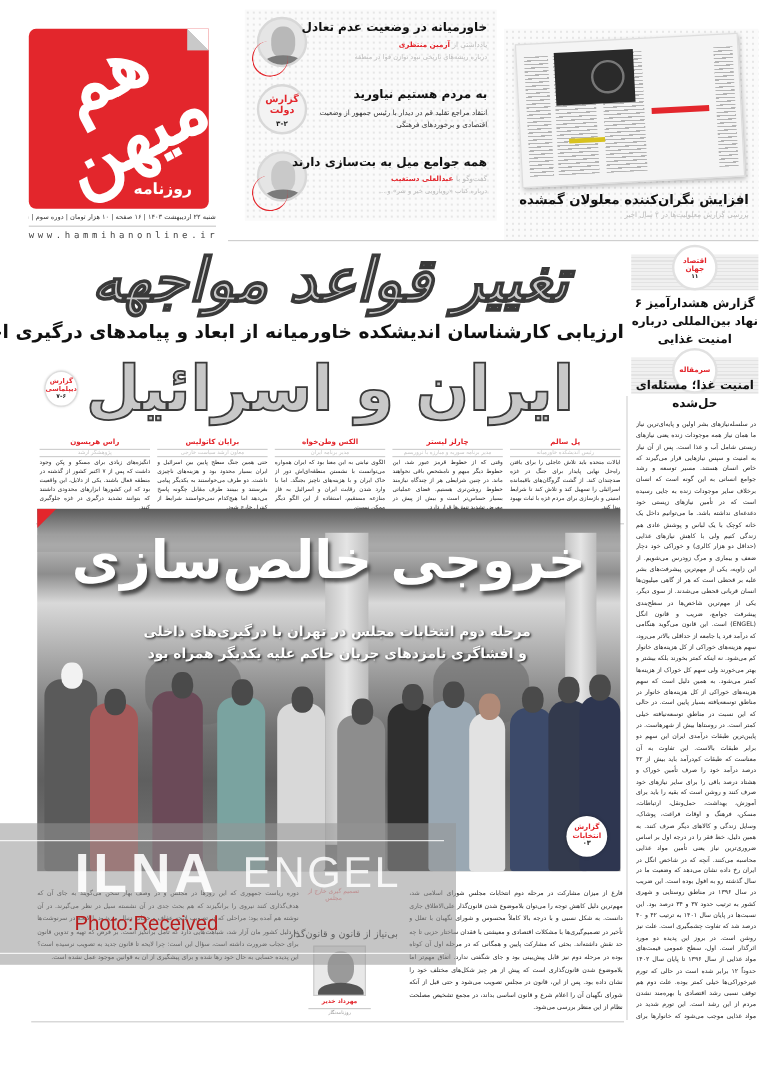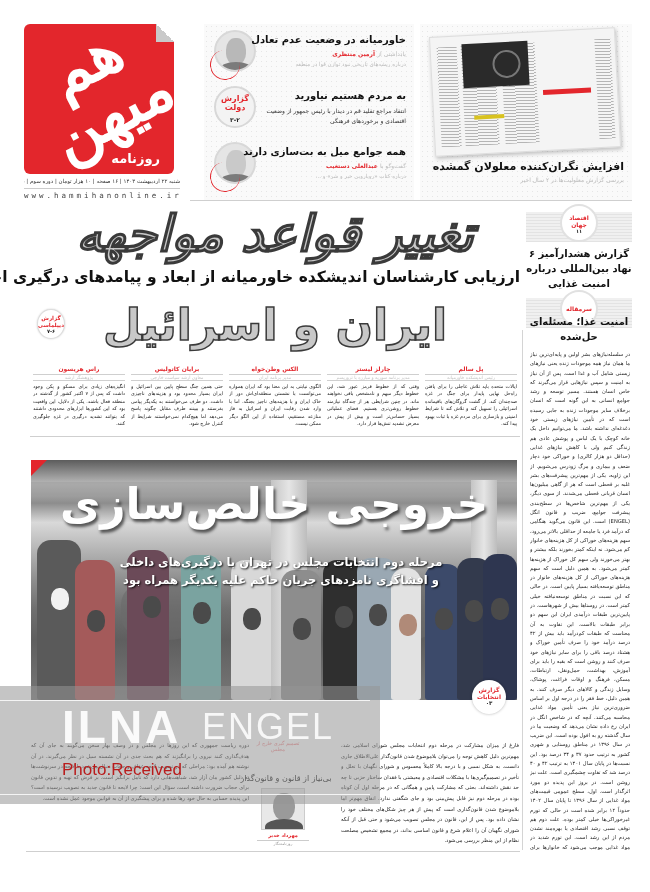--- a/index.html
+++ b/index.html
@@ -8,21 +8,21 @@
 
   
   .logo { position: absolute; left: 24px; top: 24px; width: 150px; height: 150px; background: #e3262c; border-radius: 6px 0 6px 6px; overflow: hidden; }
   .logo .fold2 { position: absolute; right: 0; top: 0; width: 18px; height: 18px; background: linear-gradient(225deg, #fff 50%, #c9c9c9 50%); }
   .logo .mark { position: absolute; left: 8px; top: 6px; width: 136px; height: 120px; color: #ffffff; font-family: "DejaVu Serif", serif; font-size: 62px; font-weight: bold; line-height: 58px; text-align: center; direction: rtl; transform: rotate(-28deg); transform-origin: center; }
   .logo .sub { position: absolute; right: 14px; bottom: 8px; color: #fff; font-size: 13px; font-weight: bold; direction: rtl; }
   .issue-line { position: absolute; left: 24px; top: 178px; width: 156px; font-size: 5.5px; color: #333; direction: rtl; text-align: right; white-space: nowrap; overflow: hidden; }
   .website { position: absolute; left: 24px; top: 188px; width: 156px; font-family: "DejaVu Sans Mono", monospace; font-size: 7.5px; color: #444; letter-spacing: 3px; white-space: nowrap; border-top: 1px solid #ccc; padding-top: 2px; }
 
   
-  .teasers { position: absolute; left: 204px; top: 24px; width: 210px; height: 176px; background-color: #fafafa; background-image: radial-gradient(#e6e6e6 0.8px, transparent 0.8px); background-size: 5px 5px; }
+  .teasers { position: absolute; left: 204px; top: 8px; width: 210px; height: 176px; background-color: #fafafa; background-image: radial-gradient(#e6e6e6 0.8px, transparent 0.8px); background-size: 5px 5px; }
   .teaser { position: absolute; left: 0; width: 210px; height: 55px; }
   .teaser .circ { position: absolute; left: 10px; top: 2px; width: 42px; height: 42px; border-radius: 50%; background: #e5e5e5; border: 2px solid #d8d8d8; overflow: hidden; }
   .teaser .circ .face { position: absolute; left: 10px; top: 6px; width: 20px; height: 26px; border-radius: 45% 45% 40% 40%; background: #b8b8b8; }
   .teaser .circ .shoulders { position: absolute; left: 3px; top: 30px; width: 34px; height: 16px; border-radius: 50% 50% 0 0; background: #7b7b7b; }
   .teaser .circ .badge-t { position: absolute; left: 0; top: 6px; width: 38px; text-align: center; color: #e3262c; font-size: 8px; font-weight: bold; line-height: 9px; direction: rtl; }
   .teaser .circ .badge-n { position: absolute; left: 0; top: 28px; width: 38px; text-align: center; color: #222; font-size: 6px; font-weight: bold; }
   .teaser .arc { position: absolute; left: 6px; top: 22px; width: 30px; height: 30px; border-left: 1.5px solid #e3262c; border-bottom: 1.5px solid #e3262c; border-radius: 50%; transform: rotate(-10deg); }
   .teaser .title { position: absolute; right: 8px; top: 6px; width: 150px; text-align: right; direction: rtl; font-size: 10px; font-weight: bold; color: #111; white-space: nowrap; }
   .teaser .byline { position: absolute; right: 8px; top: 22px; width: 150px; text-align: right; direction: rtl; font-size: 6px; color: #e3262c; font-weight: bold; white-space: nowrap; }
   .teaser .byline .pre { color: #bbb; font-weight: normal; }
@@ -39,35 +39,35 @@
   .promo .thumb .yellow { position: absolute; left: 40px; top: 80px; width: 30px; height: 4px; background: #d8c21f; }
   .promo .title { position: absolute; right: 8px; top: 136px; text-align: left; direction: rtl; font-size: 11px; font-weight: bold; white-space: nowrap; }
   .promo .desc { position: absolute; right: 8px; top: 152px; text-align: right; direction: rtl; font-size: 6px; color: #bbb; white-space: nowrap; }
 
   .hr-top { position: absolute; left: 190px; top: 200px; width: 442px; border-top: 1px solid #cfcfcf; }
 
   
   .hl-big { position: absolute; font-weight: bold; direction: rtl; color: #c8c8c8; -webkit-text-stroke: 1.5px #3a3a3a; white-space: nowrap; text-align: center; font-family: "DejaVu Sans", sans-serif; }
   .hl1 { left: 30px; top: 202px; width: 490px; font-size: 50px; line-height: 64px; letter-spacing: -1px; font-style: italic; }
   .hl-sub { position: absolute; left: 30px; top: 268px; width: 490px; text-align: center; direction: rtl; font-size: 15.5px; font-weight: bold; color: #111; white-space: nowrap; }
-  .hl2 { left: 30px; top: 286px; width: 490px; font-size: 44px; line-height: 78px; letter-spacing: 2px; }
+  .hl2 { left: 30px; top: 286px; width: 490px; font-size: 52px; line-height: 78px; letter-spacing: 2px; }
   .dip-badge { position: absolute; left: 37px; top: 309px; width: 28px; height: 30px; border-radius: 50%; background: #fff; border: 1px solid #ddd; box-shadow: 0 0 2px rgba(0,0,0,.2); text-align: center; }
   .dip-badge .t { color: #e3262c; font-size: 5.5px; font-weight: bold; line-height: 6.5px; padding-top: 5px; direction: rtl; }
   .dip-badge .n { font-size: 5px; font-weight: bold; color: #222; }
 
   
   .analysts { position: absolute; left: 30px; top: 365px; width: 490px; height: 72px; display: flex; flex-direction: row-reverse; }
   .analyst { width: 98px; padding: 0 3px; }
   .analyst .name { color: #e3262c; font-size: 6px; font-weight: bold; text-align: center; direction: rtl; height: 9px; }
   .analyst .role { color: #c4c4c4; font-size: 4.5px; text-align: center; border-top: 1px solid #cfcfcf; border-bottom: 1px solid #cfcfcf; height: 7px; line-height: 6px; margin-bottom: 2px; white-space: nowrap; overflow: hidden; direction: rtl; }
   .analyst .body { font-size: 4.8px; line-height: 7.4px; color: #222; text-align: justify; direction: rtl; height: 46px; overflow: hidden; }
   .hr-mid { position: absolute; left: 30px; top: 436px; width: 490px; border-top: 1px solid #cfcfcf; }
 
   
-  .photo { position: absolute; left: 31px; top: 460px; width: 486px; height: 240px; overflow: hidden;
+  .photo { position: absolute; left: 31px; top: 424px; width: 486px; height: 302px; overflow: hidden;
     background:
       linear-gradient(180deg, #5c5c5c 0%, #b9b9b9 10%, #8d8d8d 18%, #d9d9d9 26%, #b3b3b3 38%, #8e8e8e 50%, #6f6f6f 62%, #5f5f5f 75%, #777 100%); }
   .photo .beam { position: absolute; left: 0; top: 22px; width: 100%; height: 14px; background: #9d9d9d; opacity: .55; }
   .photo .pillar { position: absolute; top: 20px; width: 36px; height: 260px; background: linear-gradient(90deg, #c4c4c4, #e5e5e5, #bdbdbd); }
   .photo .tree { position: absolute; top: 120px; width: 80px; height: 60px; border-radius: 40%; background: #6b6b6b; opacity: .6; }
   .photo .person { position: absolute; bottom: 0; border-radius: 14px 14px 3px 3px; }
   .photo .head { position: absolute; width: 18px; height: 22px; border-radius: 45%; background: #4a4a4a; }
   .photo .red-corner { position: absolute; left: 0; top: 0; width: 0; height: 0; border-top: 16px solid #e3262c; border-right: 16px solid transparent; }
   .photo .ph-title { position: absolute; left: 0; top: 18px; width: 486px; text-align: center; direction: rtl; font-size: 44px; font-weight: bold; color: #ffffff; text-shadow: 2px 3px 3px rgba(0,0,0,.6); white-space: nowrap; }
   .photo .ph-sub { position: absolute; left: 80px; width: 340px; text-align: center; direction: rtl; font-size: 11.5px; font-weight: bold; color: #fff; text-shadow: 1px 1px 2px rgba(0,0,0,.9); white-space: nowrap; }

